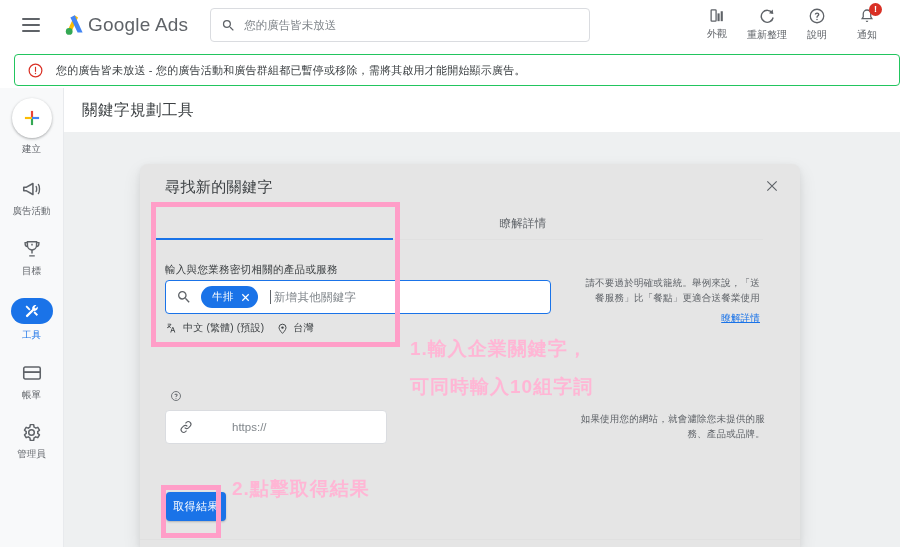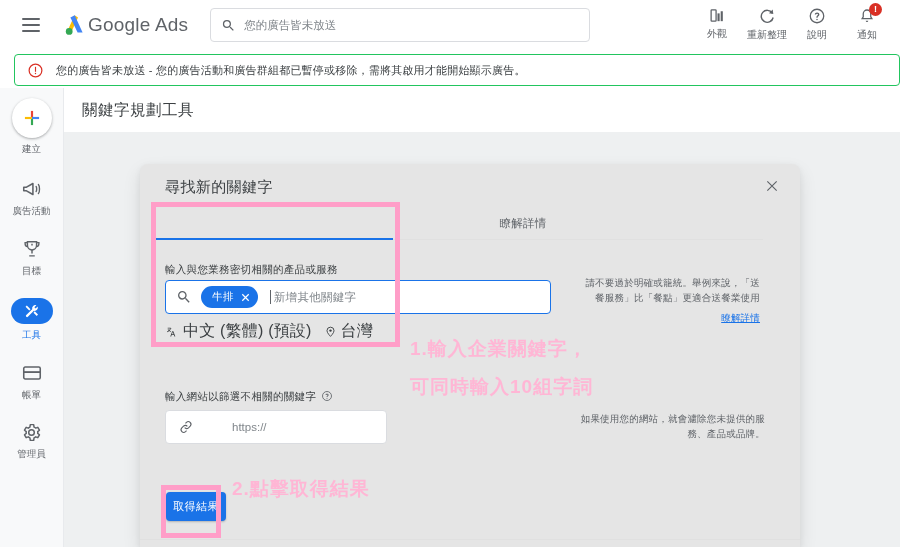--- a/index.html
+++ b/index.html
@@ -126,21 +126,21 @@
   }
   .chip .x { margin-left: 6px; display: flex; align-items: center; }
   .kw-ph {
     margin-left: 12px; font-size: 11.5px; color: #80868b;
     letter-spacing: .3px; display: flex; align-items: flex-start;
   }
   .caret { display: inline-block; width: 1px; height: 14px; background: #5f6368; margin-right: 3px; }
 
   .meta-row {
     position: absolute; left: 25px; top: 157px;
-    display: flex; align-items: center; font-size: 16px; color: #3c4043;
+    display: flex; align-items: center; font-size: 10px; color: #3c4043;
   }
   .meta-row .seg { display: flex; align-items: center; margin-right: 12px; cursor: pointer; }
   .meta-row .seg .t { margin-left: 4px; letter-spacing: .2px; }
 
   .hint {
     position: absolute; font-size: 9.5px; color: #5f6368;
     line-height: 1.55; letter-spacing: .2px; text-align: right;
   }
   .hint-kw { left: 440px; top: 112px; width: 180px; }
   .hint-link { color: #1a73e8; text-decoration: underline; cursor: pointer; display: inline-block; margin-top: 6px; }
@@ -371,21 +371,20 @@
         <span class="t">台灣</span>
       </span>
     </div>
 
     <div class="hint hint-kw">
       <span>請不要過於明確或籠統。舉例來說，「送餐服務」比「餐點」更適合送餐業使用</span>
       <a class="hint-link">瞭解詳情</a>
     </div>
 
     <div class="field-label site-label">
-      <span>輸入網站以篩選不相關的關鍵字</span>
       <span class="q-icon">
         <svg width="12" height="12" viewBox="0 0 24 24">
           <circle cx="12" cy="12" r="9" fill="none" stroke="#5f6368" stroke-width="1.7"></circle>
           <path fill="#5f6368" d="M11.1 14.2h1.8v-.4c0-.6.3-1 .9-1.5.8-.6 1.4-1.2 1.4-2.3 0-1.6-1.3-2.6-3.1-2.6-1.7 0-3 1-3.1 2.7h1.8c.05-.7.6-1.1 1.3-1.1.7 0 1.2.4 1.2 1 0 .6-.4.9-1 1.4-.7.5-1.1 1.1-1.1 2.1z"></path>
           <circle cx="12" cy="16.6" r="1" fill="#5f6368"></circle>
         </svg>
       </span>
     </div>
 
     <div class="site-input">

